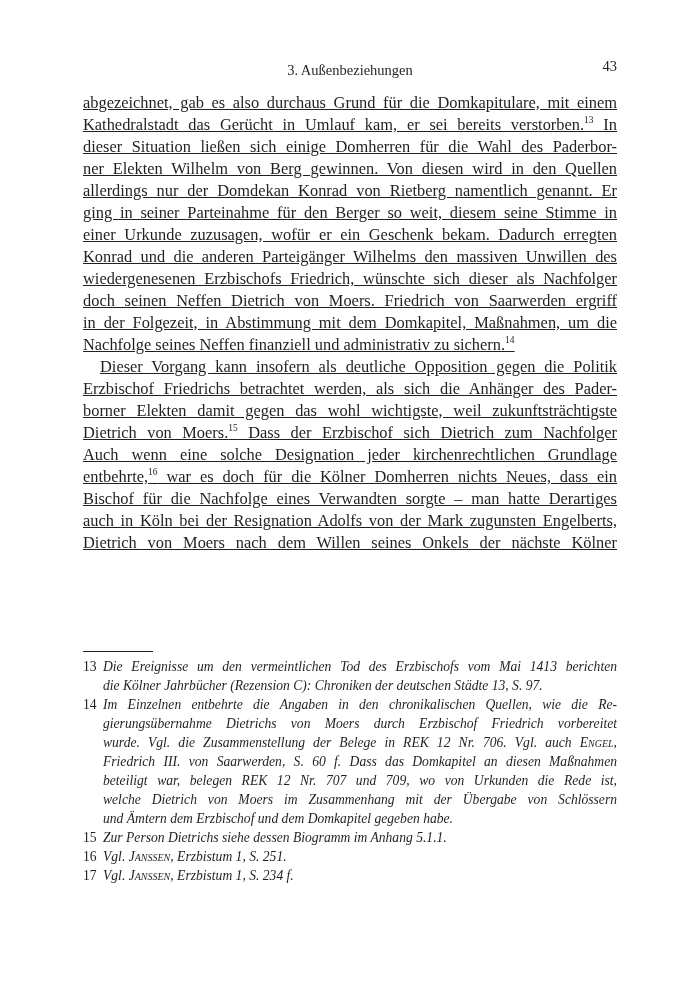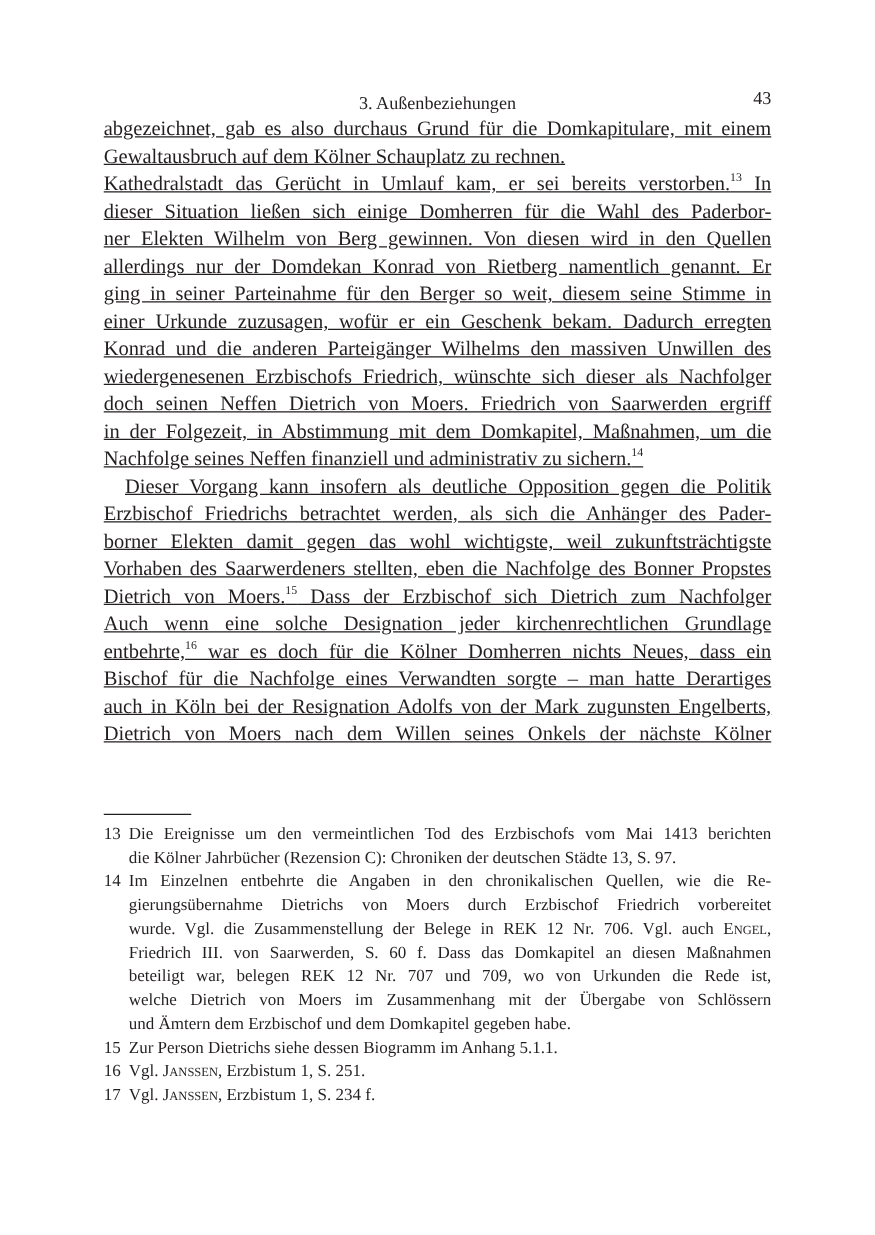--- a/index.html
+++ b/index.html
@@ -1,60 +1,58 @@
 <!DOCTYPE html>
 <html><head>
 <meta charset="utf-8">
 <style>
   html, body { margin: 0; padding: 0; background: #ffffff; }
   body { width: 700px; height: 988px; position: relative; overflow: hidden; color: #231f20;
          font-family: "Liberation Serif", "DejaVu Serif", serif; }
   .header { position: absolute; top: 58px; left: 83px; width: 534px; height: 20px; font-size: 14.5px; }
-  .running-title { position: absolute; left: 0; right: 0; text-align: center; top: 17px; }
-  .page-number { position: absolute; right: 0; top: 0; margin-top: 13px; }
+  .running-title { position: absolute; left: 0; right: 0; text-align: center; top: 4px; }
+  .page-number { position: absolute; right: 0; top: 0; }
   .body-text { position: absolute; top: 92px; left: 83px; width: 534px; font-size: 16.4px; }
   .line { height: 22px; line-height: 22px; white-space: nowrap; text-align: justify; text-align-last: justify; text-decoration: underline; }
   .line.last { text-align-last: left; }
   .line.indent { padding-left: 17px; }
   sup { font-size: 9.5px; line-height: 0; position: relative; top: -1px; vertical-align: super; }
   .rule { position: absolute; left: 83px; top: 651px; width: 70px; height: 0; border-top: 1px solid #231f20; }
   .footnotes { position: absolute; top: 657px; left: 83px; width: 534px; font-size: 13.6px; }
   .fn { display: flex; margin-bottom: 0; }
   .fn-num { width: 20px; flex: 0 0 20px; line-height: 19px; }
-  .fn-body { flex: 1; }
+  .fn-body { flex: 1; font-style: italic; }
   .fn-line { height: 19px; line-height: 19px; white-space: nowrap; text-align: justify; text-align-last: justify; }
   .fn-line.last { text-align-last: left; }
   .sc { font-variant: small-caps; }
 </style>
 </head>
 <body>
 
 <div class="header">
   <div class="running-title">3. Außenbeziehungen</div>
   <div class="page-number">43</div>
 </div>
 
 <div class="body-text" id="body-text">
     <div class="line"><span>abgezeichnet, gab es also durchaus Grund für die Domkapitulare, mit einem</span></div>
-    <div class="line last"><span>Gewaltausbruch auf dem Kölner Schauplatz zu rechnen.</span></div>
     <div class="line"><span>Kathedralstadt das Gerücht in Umlauf kam, er sei bereits verstorben.</span><sup>13</sup><span> In</span></div>
     <div class="line"><span>dieser Situation ließen sich einige Domherren für die Wahl des Paderbor-</span></div>
     <div class="line"><span>ner Elekten Wilhelm von Berg gewinnen. Von diesen wird in den Quellen</span></div>
     <div class="line"><span>allerdings nur der Domdekan Konrad von Rietberg namentlich genannt. Er</span></div>
     <div class="line"><span>ging in seiner Parteinahme für den Berger so weit, diesem seine Stimme in</span></div>
     <div class="line"><span>einer Urkunde zuzusagen, wofür er ein Geschenk bekam. Dadurch erregten</span></div>
     <div class="line"><span>Konrad und die anderen Parteigänger Wilhelms den massiven Unwillen des</span></div>
     <div class="line"><span>wiedergenesenen Erzbischofs Friedrich, wünschte sich dieser als Nachfolger</span></div>
     <div class="line"><span>doch seinen Neffen Dietrich von Moers. Friedrich von Saarwerden ergriff</span></div>
     <div class="line"><span>in der Folgezeit, in Abstimmung mit dem Domkapitel, Maßnahmen, um die</span></div>
     <div class="line last"><span>Nachfolge seines Neffen finanziell und administrativ zu sichern.</span><sup>14</sup><span></span></div>
     <div class="line indent"><span>Dieser Vorgang kann insofern als deutliche Opposition gegen die Politik</span></div>
     <div class="line"><span>Erzbischof Friedrichs betrachtet werden, als sich die Anhänger des Pader-</span></div>
     <div class="line"><span>borner Elekten damit gegen das wohl wichtigste, weil zukunftsträchtigste</span></div>
-    <div class="line"><span>Vorhaben des Saarwerdeners stellten, eben die Nachfolge des Bonner Propstes</span></div>
     <div class="line"><span>Dietrich von Moers.</span><sup>15</sup><span> Dass der Erzbischof sich Dietrich zum Nachfolger</span></div>
     <div class="line"><span>Auch wenn eine solche Designation jeder kirchenrechtlichen Grundlage</span></div>
     <div class="line"><span>entbehrte,</span><sup>16</sup><span> war es doch für die Kölner Domherren nichts Neues, dass ein</span></div>
     <div class="line"><span>Bischof für die Nachfolge eines Verwandten sorgte – man hatte Derartiges</span></div>
     <div class="line"><span>auch in Köln bei der Resignation Adolfs von der Mark zugunsten Engelberts,</span></div>
     <div class="line"><span>Dietrich von Moers nach dem Willen seines Onkels der nächste Kölner</span></div>
   </div>
 
 <div class="rule"></div>
 

